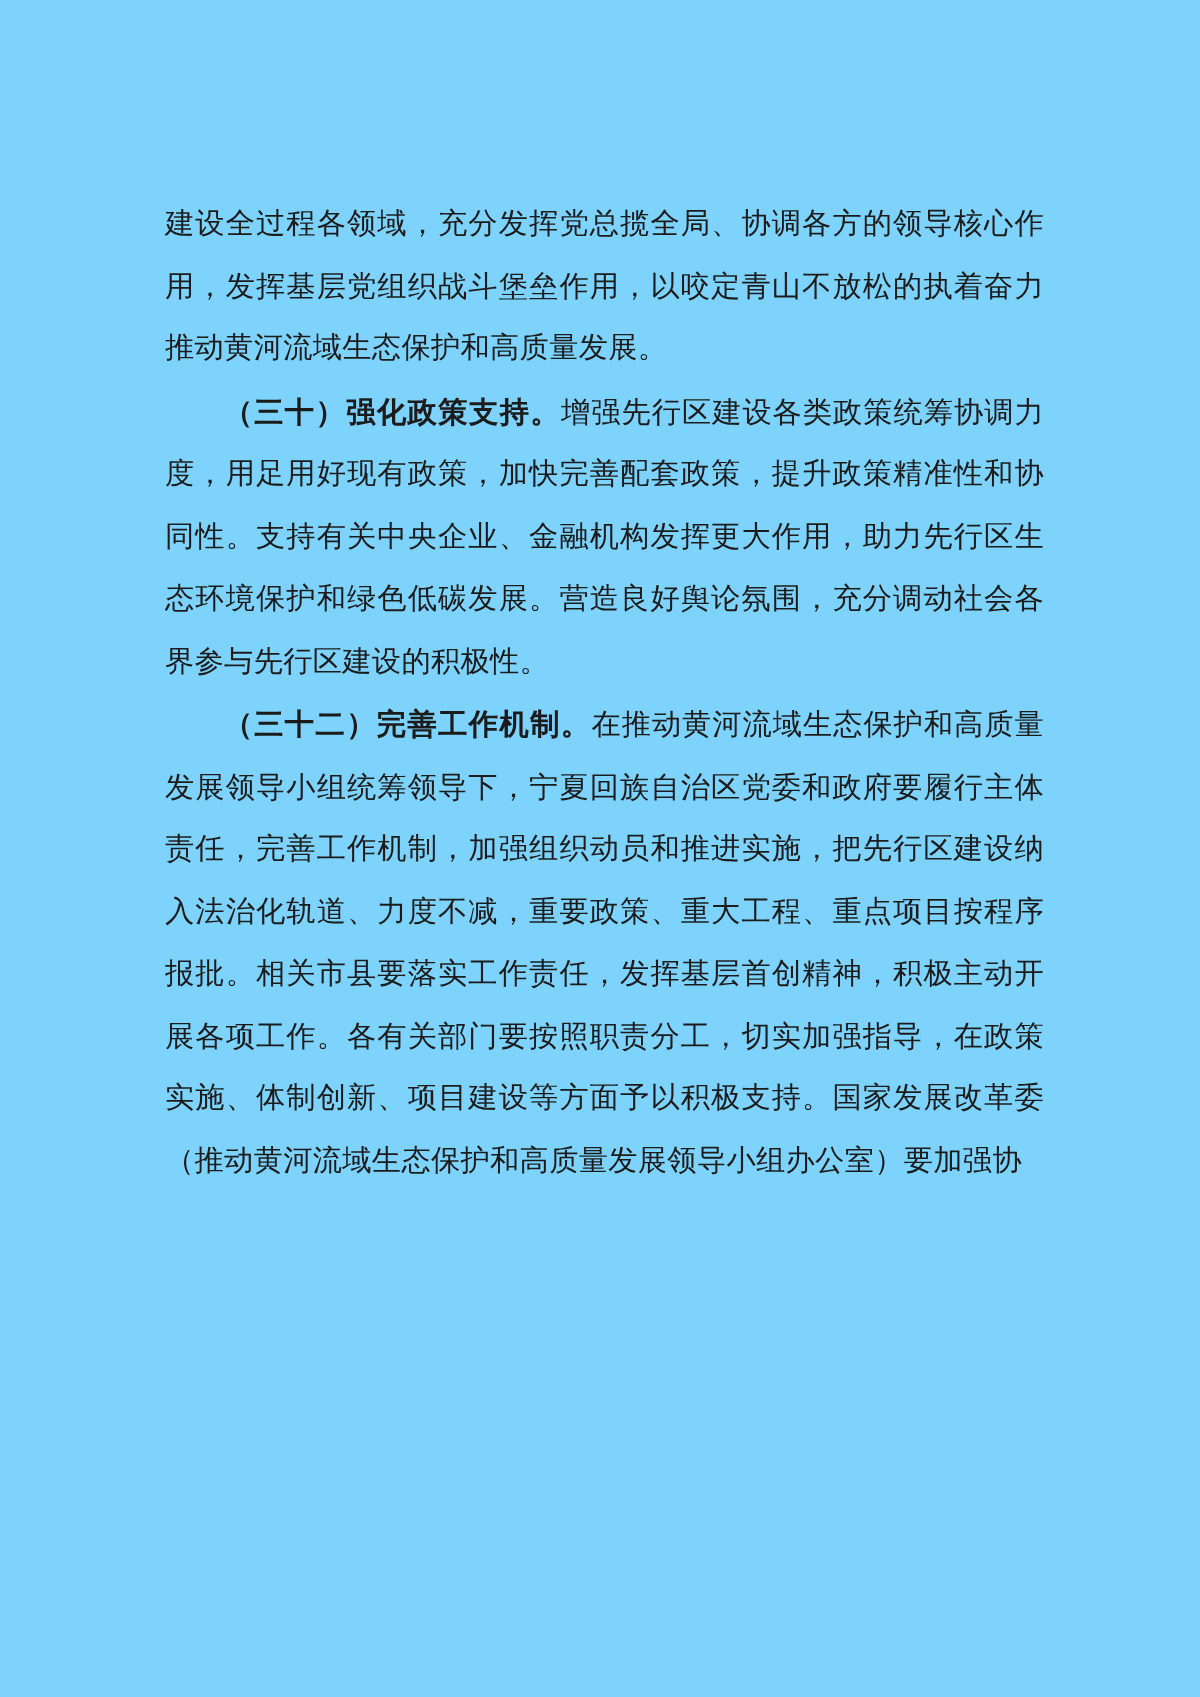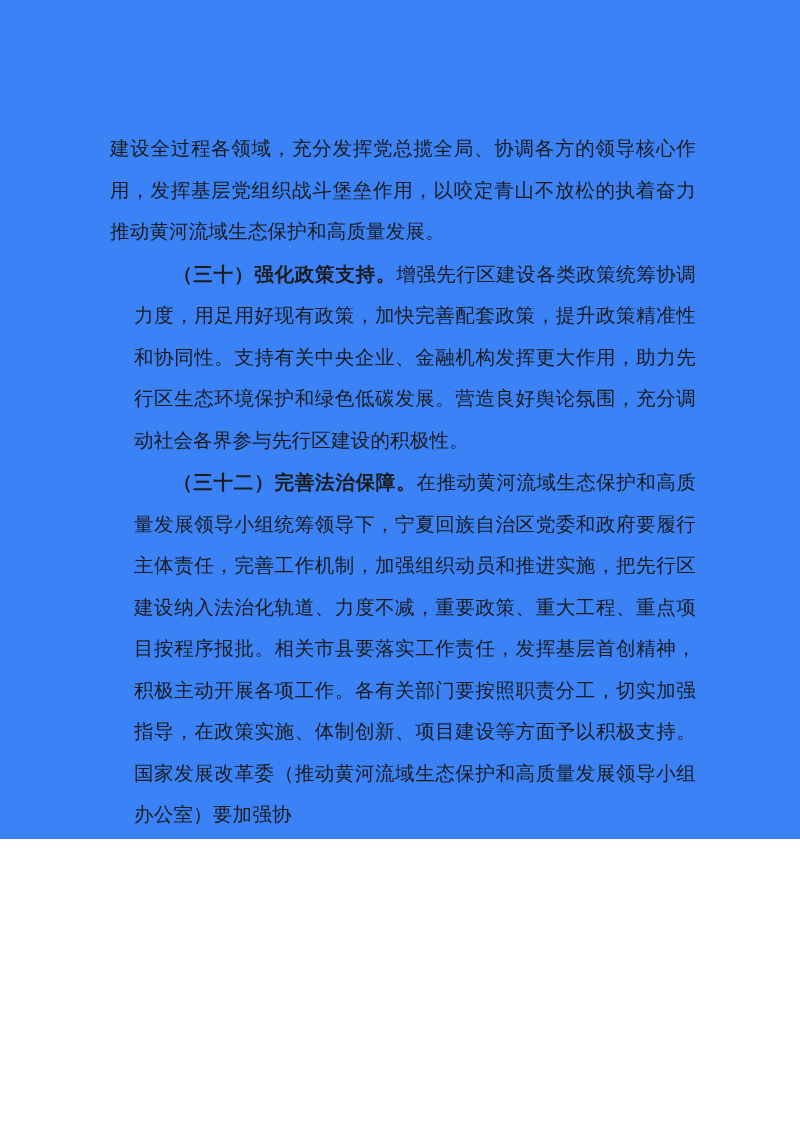--- a/index.html
+++ b/index.html
@@ -12,42 +12,41 @@
     height: 1131px;
     position: relative;
     font-family: "DejaVu Serif", "Liberation Serif", serif;
     color: #1a1a1a;
   }
   .page {
     position: absolute;
     top: 0;
     left: 0;
     width: 800px;
-    height: 839px;
-    background: #3b82f6;
+    height: 1131px;
+    background: #7dd3fc;
     overflow: hidden;
   }
   .page-body {
     position: absolute;
     left: 110px;
     top: 128px;
     width: 586px;
   }
   p.para {
     margin: 0 0 1px 0;
     font-size: 19.5px;
     line-height: 41.5px;
     text-align: justify;
     text-justify: inter-ideograph;
     letter-spacing: 0.2px;
     color: #1b1b1b;
   }
   p.indent {
     text-indent: 39px;
-    margin-left: 24px;
   }
   .lead {
     font-weight: 700;
     letter-spacing: 0.5px;
   }
   .page-number {
     position: absolute;
     left: 110px;
     top: 1003px;
     width: 586px;
@@ -67,18 +66,18 @@
     <p class="para">
       <span>建设全过程各领域，充分发挥党总揽全局、协调各方的领导核心作用，发挥基层党组织战斗堡垒作用，以咬定青山不放松的执着奋力推动黄河流域生态保护和高质量发展。</span>
     </p>
 
     <p class="para indent">
       <span class="lead">（三十）强化政策支持。</span><span>增强先行区建设各类政策统筹协调力度，用足用好现有政策，加快完善配套政策，提升政策精准性和协同性。支持有关中央企业、金融机构发挥更大作用，助力先行区生态环境保护和绿色低碳发展。营造良好舆论氛围，充分调动社会各界参与先行区建设的积极性。</span>
     </p>
 
 
     <p class="para indent">
-      <span class="lead">（三十二）完善法治保障。</span><span>在推动黄河流域生态保护和高质量发展领导小组统筹领导下，宁夏回族自治区党委和政府要履行主体责任，完善工作机制，加强组织动员和推进实施，把先行区建设纳入法治化轨道、力度不减，重要政策、重大工程、重点项目按程序报批。相关市县要落实工作责任，发挥基层首创精神，积极主动开展各项工作。各有关部门要按照职责分工，切实加强指导，在政策实施、体制创新、项目建设等方面予以积极支持。国家发展改革委（推动黄河流域生态保护和高质量发展领导小组办公室）要加强协</span>
+      <span class="lead">（三十二）完善工作机制。</span><span>在推动黄河流域生态保护和高质量发展领导小组统筹领导下，宁夏回族自治区党委和政府要履行主体责任，完善工作机制，加强组织动员和推进实施，把先行区建设纳入法治化轨道、力度不减，重要政策、重大工程、重点项目按程序报批。相关市县要落实工作责任，发挥基层首创精神，积极主动开展各项工作。各有关部门要按照职责分工，切实加强指导，在政策实施、体制创新、项目建设等方面予以积极支持。国家发展改革委（推动黄河流域生态保护和高质量发展领导小组办公室）要加强协</span>
     </p>
 
   </div>
 
 </div>
 
 </body></html>

